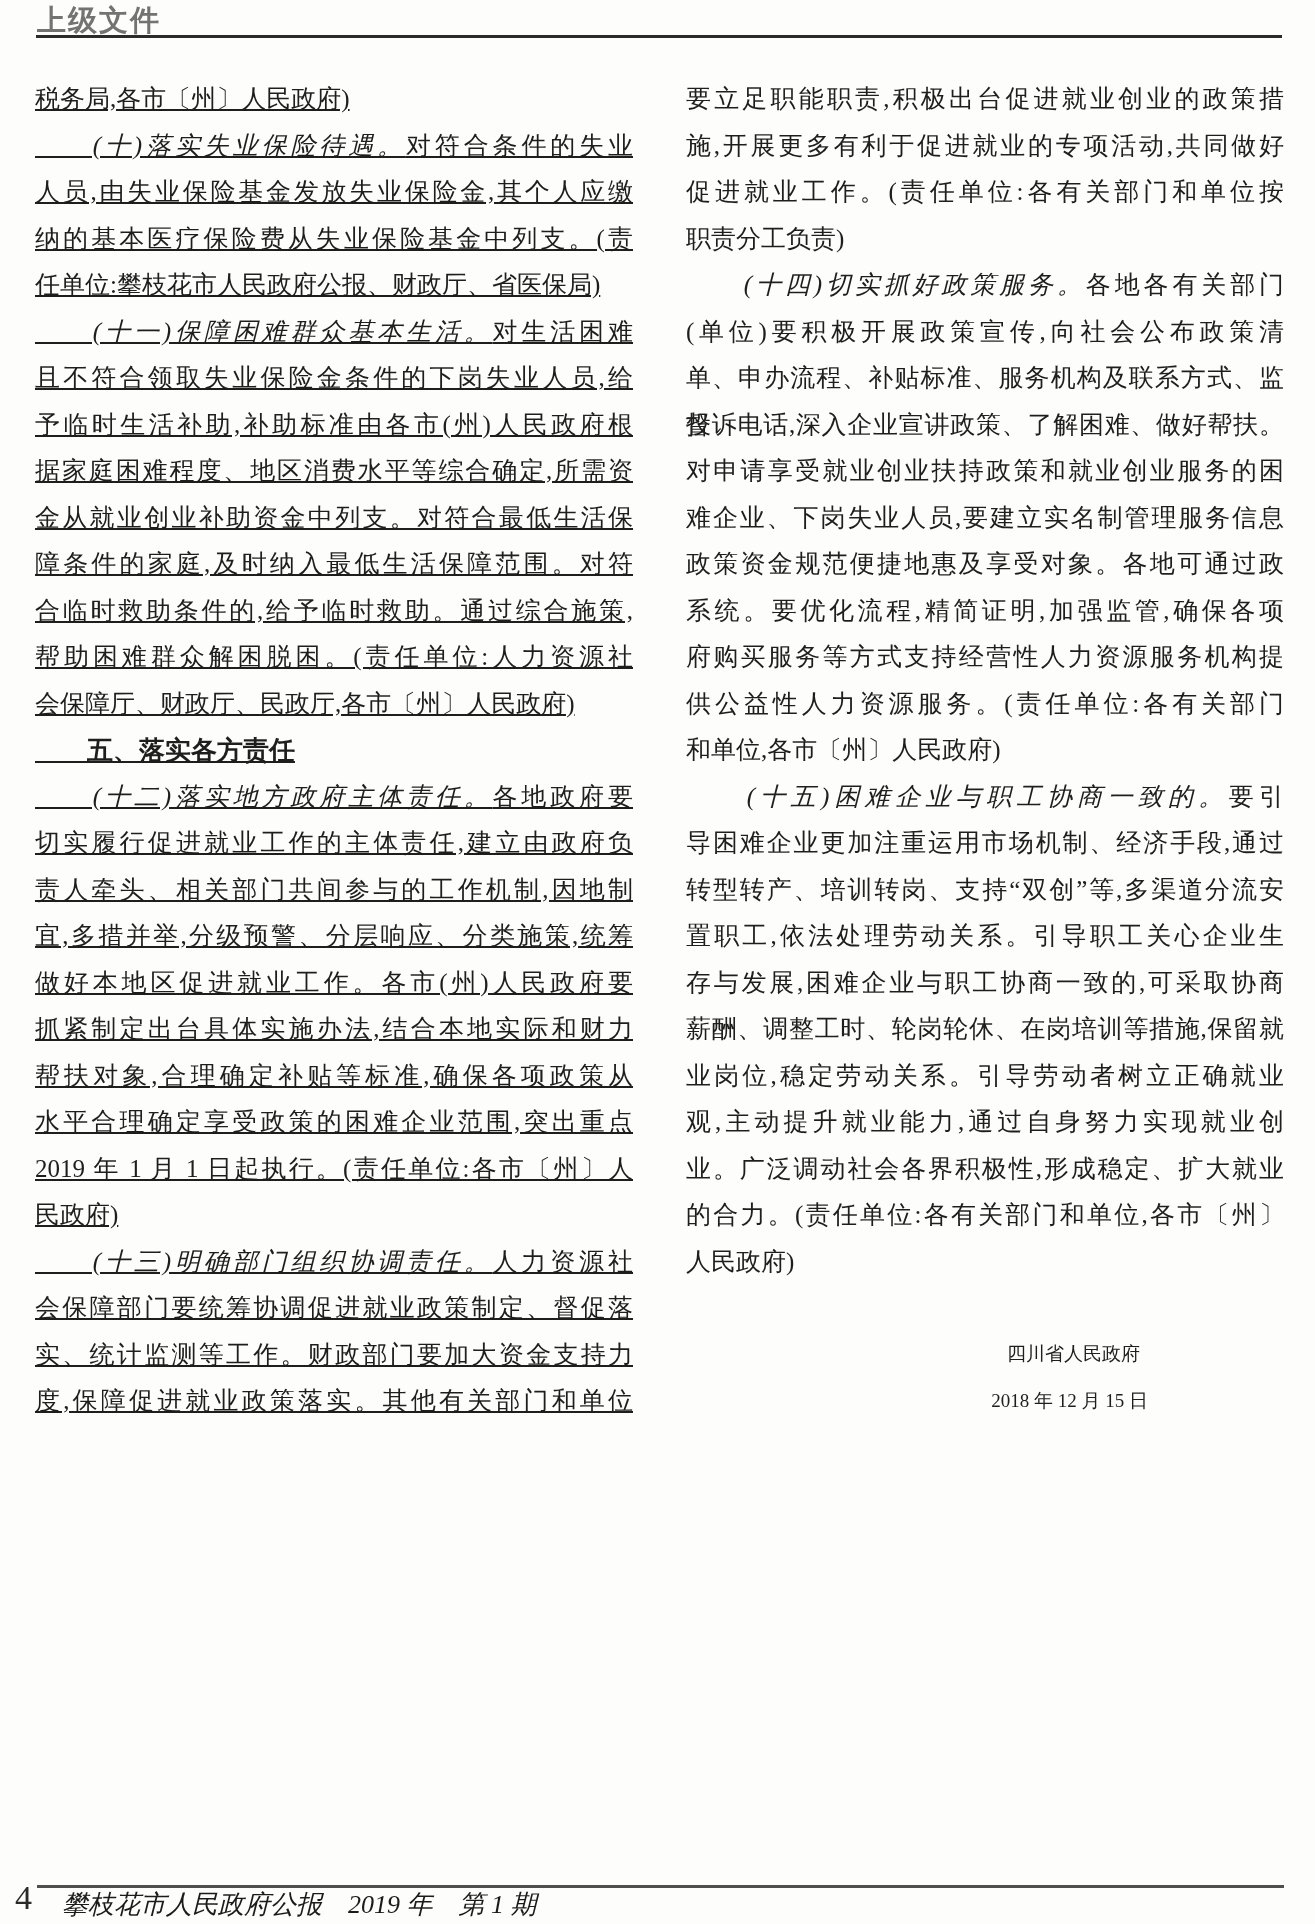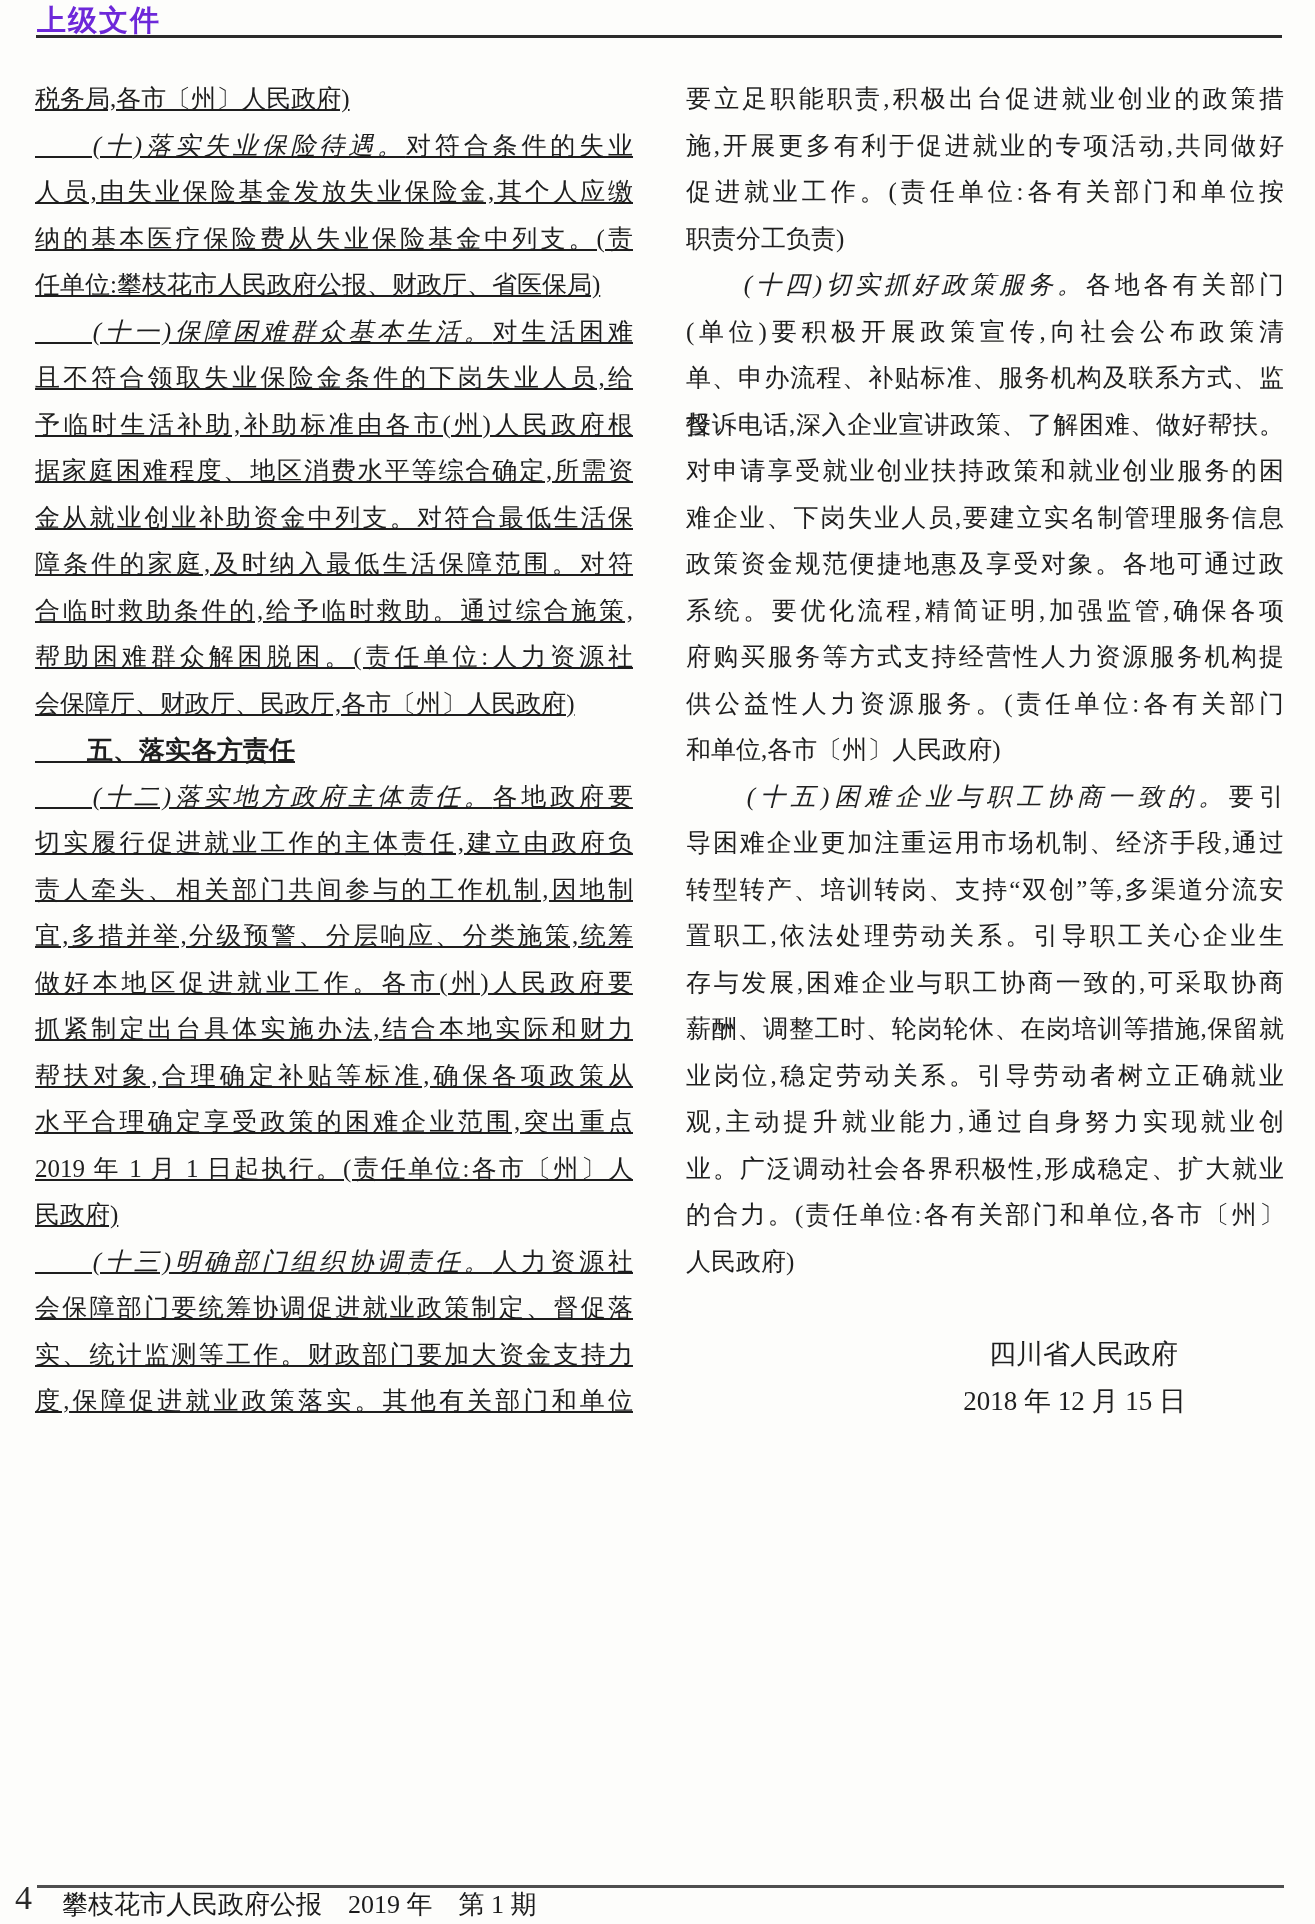--- a/index.html
+++ b/index.html
@@ -13,21 +13,21 @@
     overflow: hidden;
   }
   .header-title {
     position: absolute;
     left: 37px;
     top: 1px;
     font-family: "Liberation Sans", "DejaVu Sans", sans-serif;
     font-weight: bold;
     font-size: 29px;
     letter-spacing: 2px;
-    color: #6d28d9;
+    color: #737373;
   }
   .header-rule {
     position: absolute;
     left: 36px;
     top: 35px;
     width: 1246px;
     height: 3px;
     background: #2b2b2b;
   }
   .col {
@@ -43,25 +43,25 @@
     font-size: 25px;
     white-space: normal;
   }
   .just  { text-align: justify; text-align-last: justify; }
   .flush { text-align: left; }
   .seg-song { font-family: "Liberation Serif", "DejaVu Serif", serif; }
   .seg-kai  { font-family: "Liberation Serif", "DejaVu Serif", serif; font-style: italic; }
   .seg-hei  { font-family: "Liberation Sans", "DejaVu Sans", sans-serif; font-weight: bold; font-size: 26px; margin-top: 28px; }
   .sig-line {
     position: absolute;
-    left: 686px;
+    left: 648px;
     width: 598px;
     height: 46.5px;
     line-height: 46.5px;
-    font-size: 27px;
+    font-size: 19px;
     text-align: right;
     box-sizing: border-box;
   }
   .sig-org  { top: 1331px; padding-right: 106px; }
   .sig-date { top: 1378px; padding-right: 98px; }
   .footer-rule {
     position: absolute;
     left: 37px;
     top: 1885px;
     width: 1247px;
@@ -76,20 +76,21 @@
     line-height: 38px;
     color: #2a2a2a;
   }
   .footer-text {
     position: absolute;
     left: 62px;
     top: 1889px;
     font-size: 26px;
     line-height: 32px;
     color: #1b1b1b;
+    font-style: italic;
   }
   .footer-text .gap { margin-left: 26px; }
 </style>
 </head>
 <body>
 
 <div class="page">
 
   <div class="header-title">上级文件</div>
   <div class="header-rule"></div>

